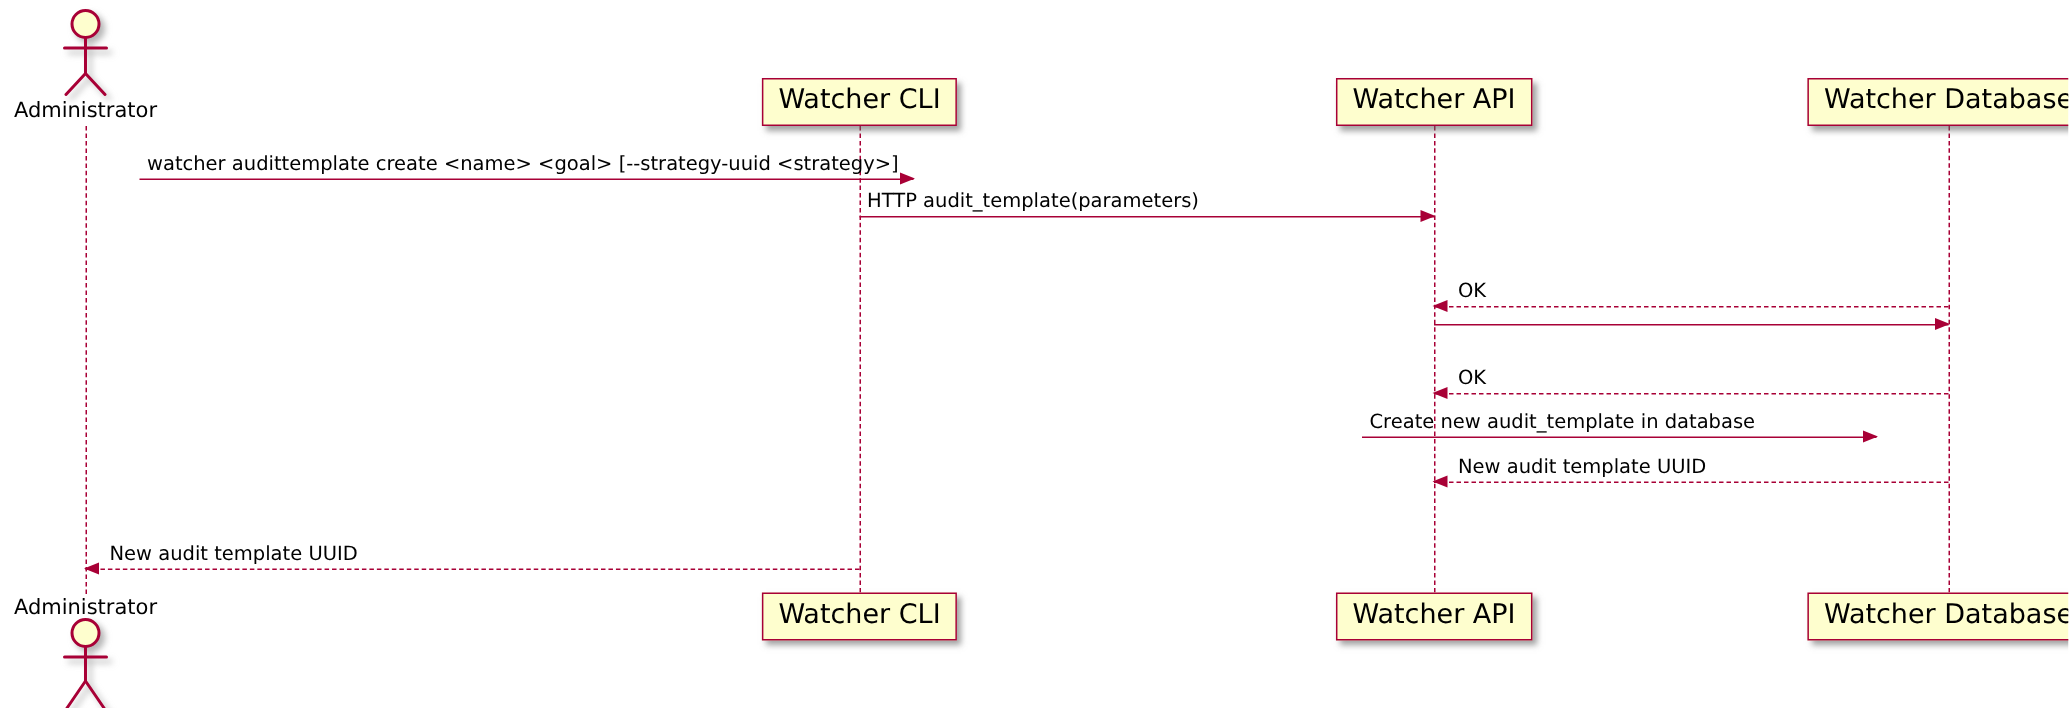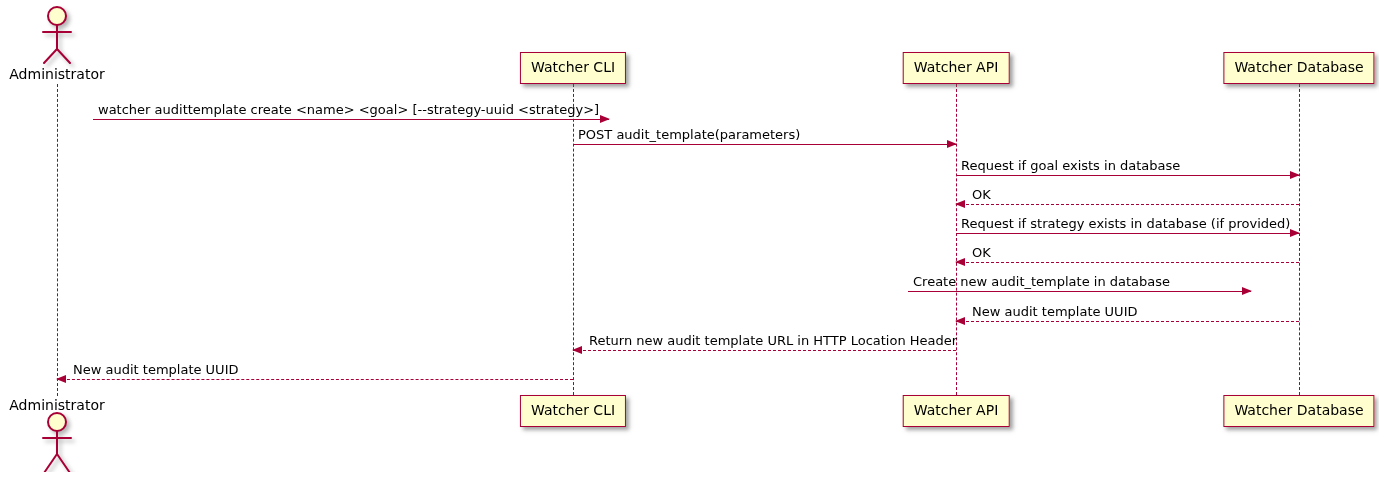--- a/index.html
+++ b/index.html
@@ -27,21 +27,21 @@
     width: 0;
     border-left: 1px dashed #A80036;
   }
   .pbox {
     position: absolute;
     transform: translateX(-50%);
     background: #FEFECE;
     border: 1.7px solid #A80036;
     box-shadow: 3px 3px 4px rgba(100,100,100,0.6);
     padding: 5px 10px 6px 10px;
-    font-size: 14px;
+    font-size: 18px;
     line-height: 18px;
     white-space: nowrap;
     box-sizing: border-box;
     height: 32px;
   }
   .message { position: absolute; }
   .msg-label {
     display: block;
     font-size: 13px;
     line-height: 15px;
@@ -89,42 +89,35 @@
   <div class="pbox" style="left:1299px;top:52px;">Watcher Database</div>
 
   <div class="message solid" style="left:57px; top:102px; width:516px;margin-left:36px;">
     <span class="msg-label">watcher audittemplate create &lt;name&gt; &lt;goal&gt; [--strategy-uuid &lt;strategy&gt;]</span>
     <div class="msg-line">
         <i class="head right"></i>
       </div>
   </div>
 
   <div class="message solid" style="left:573px; top:127px; width:383px;">
-    <span class="msg-label">POST audit_template(parameters)</span>
+    <span class="msg-label">HTTP audit_template(parameters)</span>
     <div class="msg-line">
         <i class="head right"></i>
       </div>
   </div>
 
-  <div class="message solid" style="left:956px; top:158px; width:343px;">
-    <span class="msg-label">Request if goal exists in database</span>
-    <div class="msg-line">
-        <i class="head right"></i>
-      </div>
-  </div>
 
   <div class="message dashed reverse" style="left:956px; top:187px; width:343px;">
     <span class="msg-label">OK</span>
     <div class="msg-line">
         <i class="head left"></i>
       </div>
   </div>
 
   <div class="message solid" style="left:956px; top:216px; width:343px;">
-    <span class="msg-label">Request if strategy exists in database (if provided)</span>
     <div class="msg-line">
         <i class="head right"></i>
       </div>
   </div>
 
   <div class="message dashed reverse" style="left:956px; top:245px; width:343px;">
     <span class="msg-label">OK</span>
     <div class="msg-line">
         <i class="head left"></i>
       </div>
@@ -137,26 +130,20 @@
       </div>
   </div>
 
   <div class="message dashed reverse" style="left:956px; top:304px; width:343px;">
     <span class="msg-label">New audit template UUID</span>
     <div class="msg-line">
         <i class="head left"></i>
       </div>
   </div>
 
-  <div class="message dashed reverse" style="left:573px; top:333px; width:383px;">
-    <span class="msg-label">Return new audit template URL in HTTP Location Header</span>
-    <div class="msg-line">
-        <i class="head left"></i>
-      </div>
-  </div>
 
   <div class="message dashed reverse" style="left:57px; top:362px; width:516px;">
     <span class="msg-label">New audit template UUID</span>
     <div class="msg-line">
         <i class="head left"></i>
       </div>
   </div>
 
   <div class="pbox" style="left:573px; top:395px;">Watcher CLI</div>
   <div class="pbox" style="left:956px; top:395px;">Watcher API</div>

